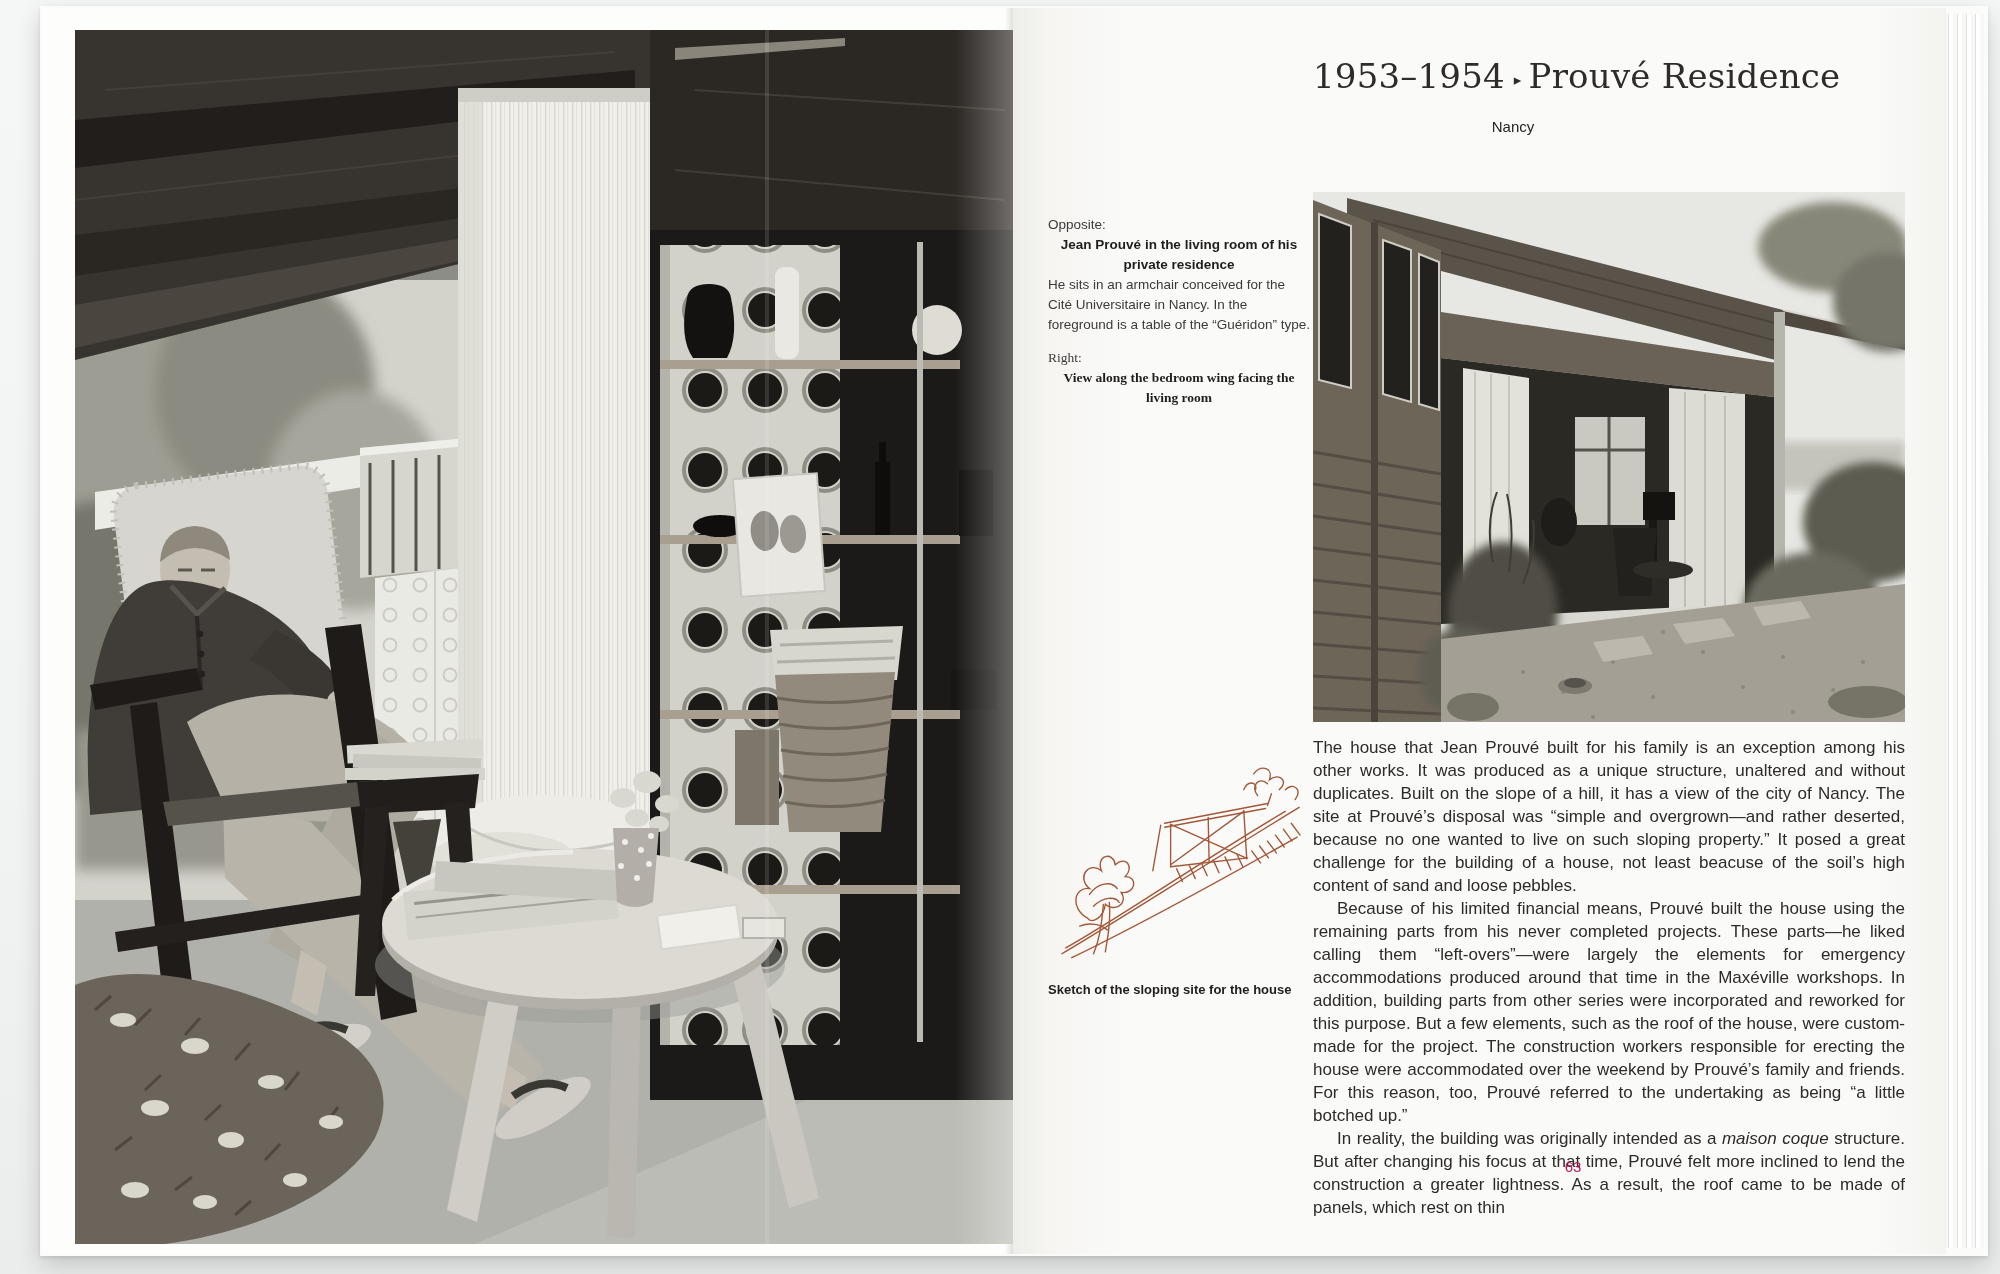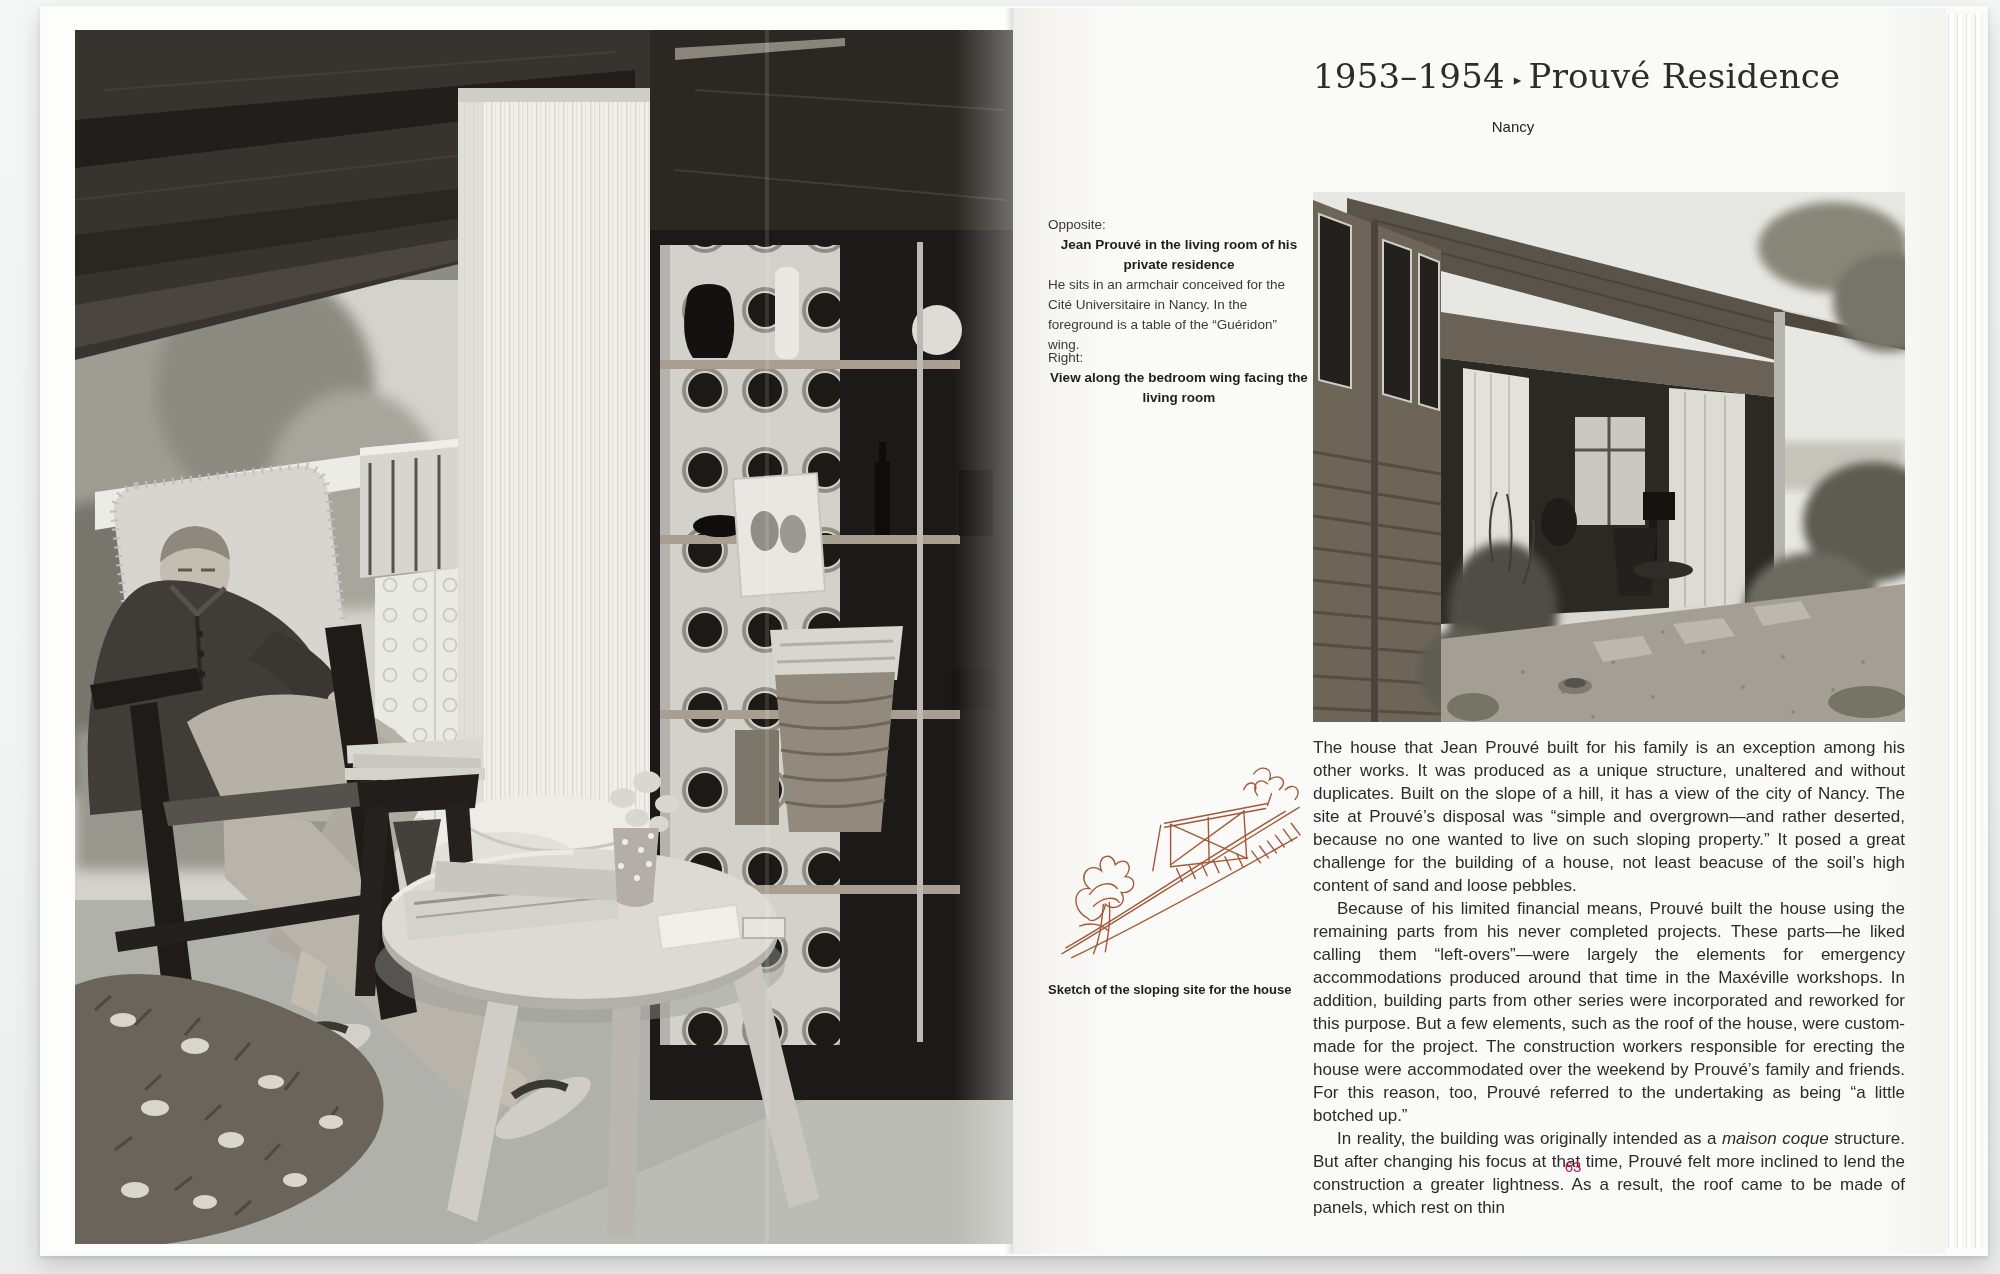--- a/index.html
+++ b/index.html
@@ -293,23 +293,23 @@
 </div>
 
 <div class="abs title">
   <span>1953–1954</span><span class="sep">▸</span><span>Prouvé Residence</span>
 </div>
 <div class="abs subtitle">Nancy</div>
 
 <div class="abs caption" style="top:215px;">
   <span class="cap-label">Opposite:</span>
   <span class="cap-bold">Jean Prouvé in the living room of his private residence</span>
-  <span class="cap-body">He sits in an armchair conceived for the Cité Universitaire in Nancy. In the foreground is a table of the “Guéridon” wing.</span>
-</div>
-<div class="abs caption" style="top:348px;">
+  <span class="cap-body">He sits in an armchair conceived for the Cité Universitaire in Nancy. In the foreground is a table of the “Guéridon” type.</span>
+</div>
+<div class="abs caption" style="top:348px;font-family:Liberation Serif, serif;">
   <span class="cap-label">Right:</span>
   <span class="cap-bold">View along the bedroom wing facing the living room</span>
 </div>
 
 <div class="abs photo-frame" style="left:1313px;top:192px;width:592px;height:530px;background:#e7e7e3;">
 <svg viewBox="0 0 592 530" preserveAspectRatio="none">
   <defs>
         <filter id="soft2">
           <feGaussianBlur stdDeviation="5"></feGaussianBlur>
         </filter>

